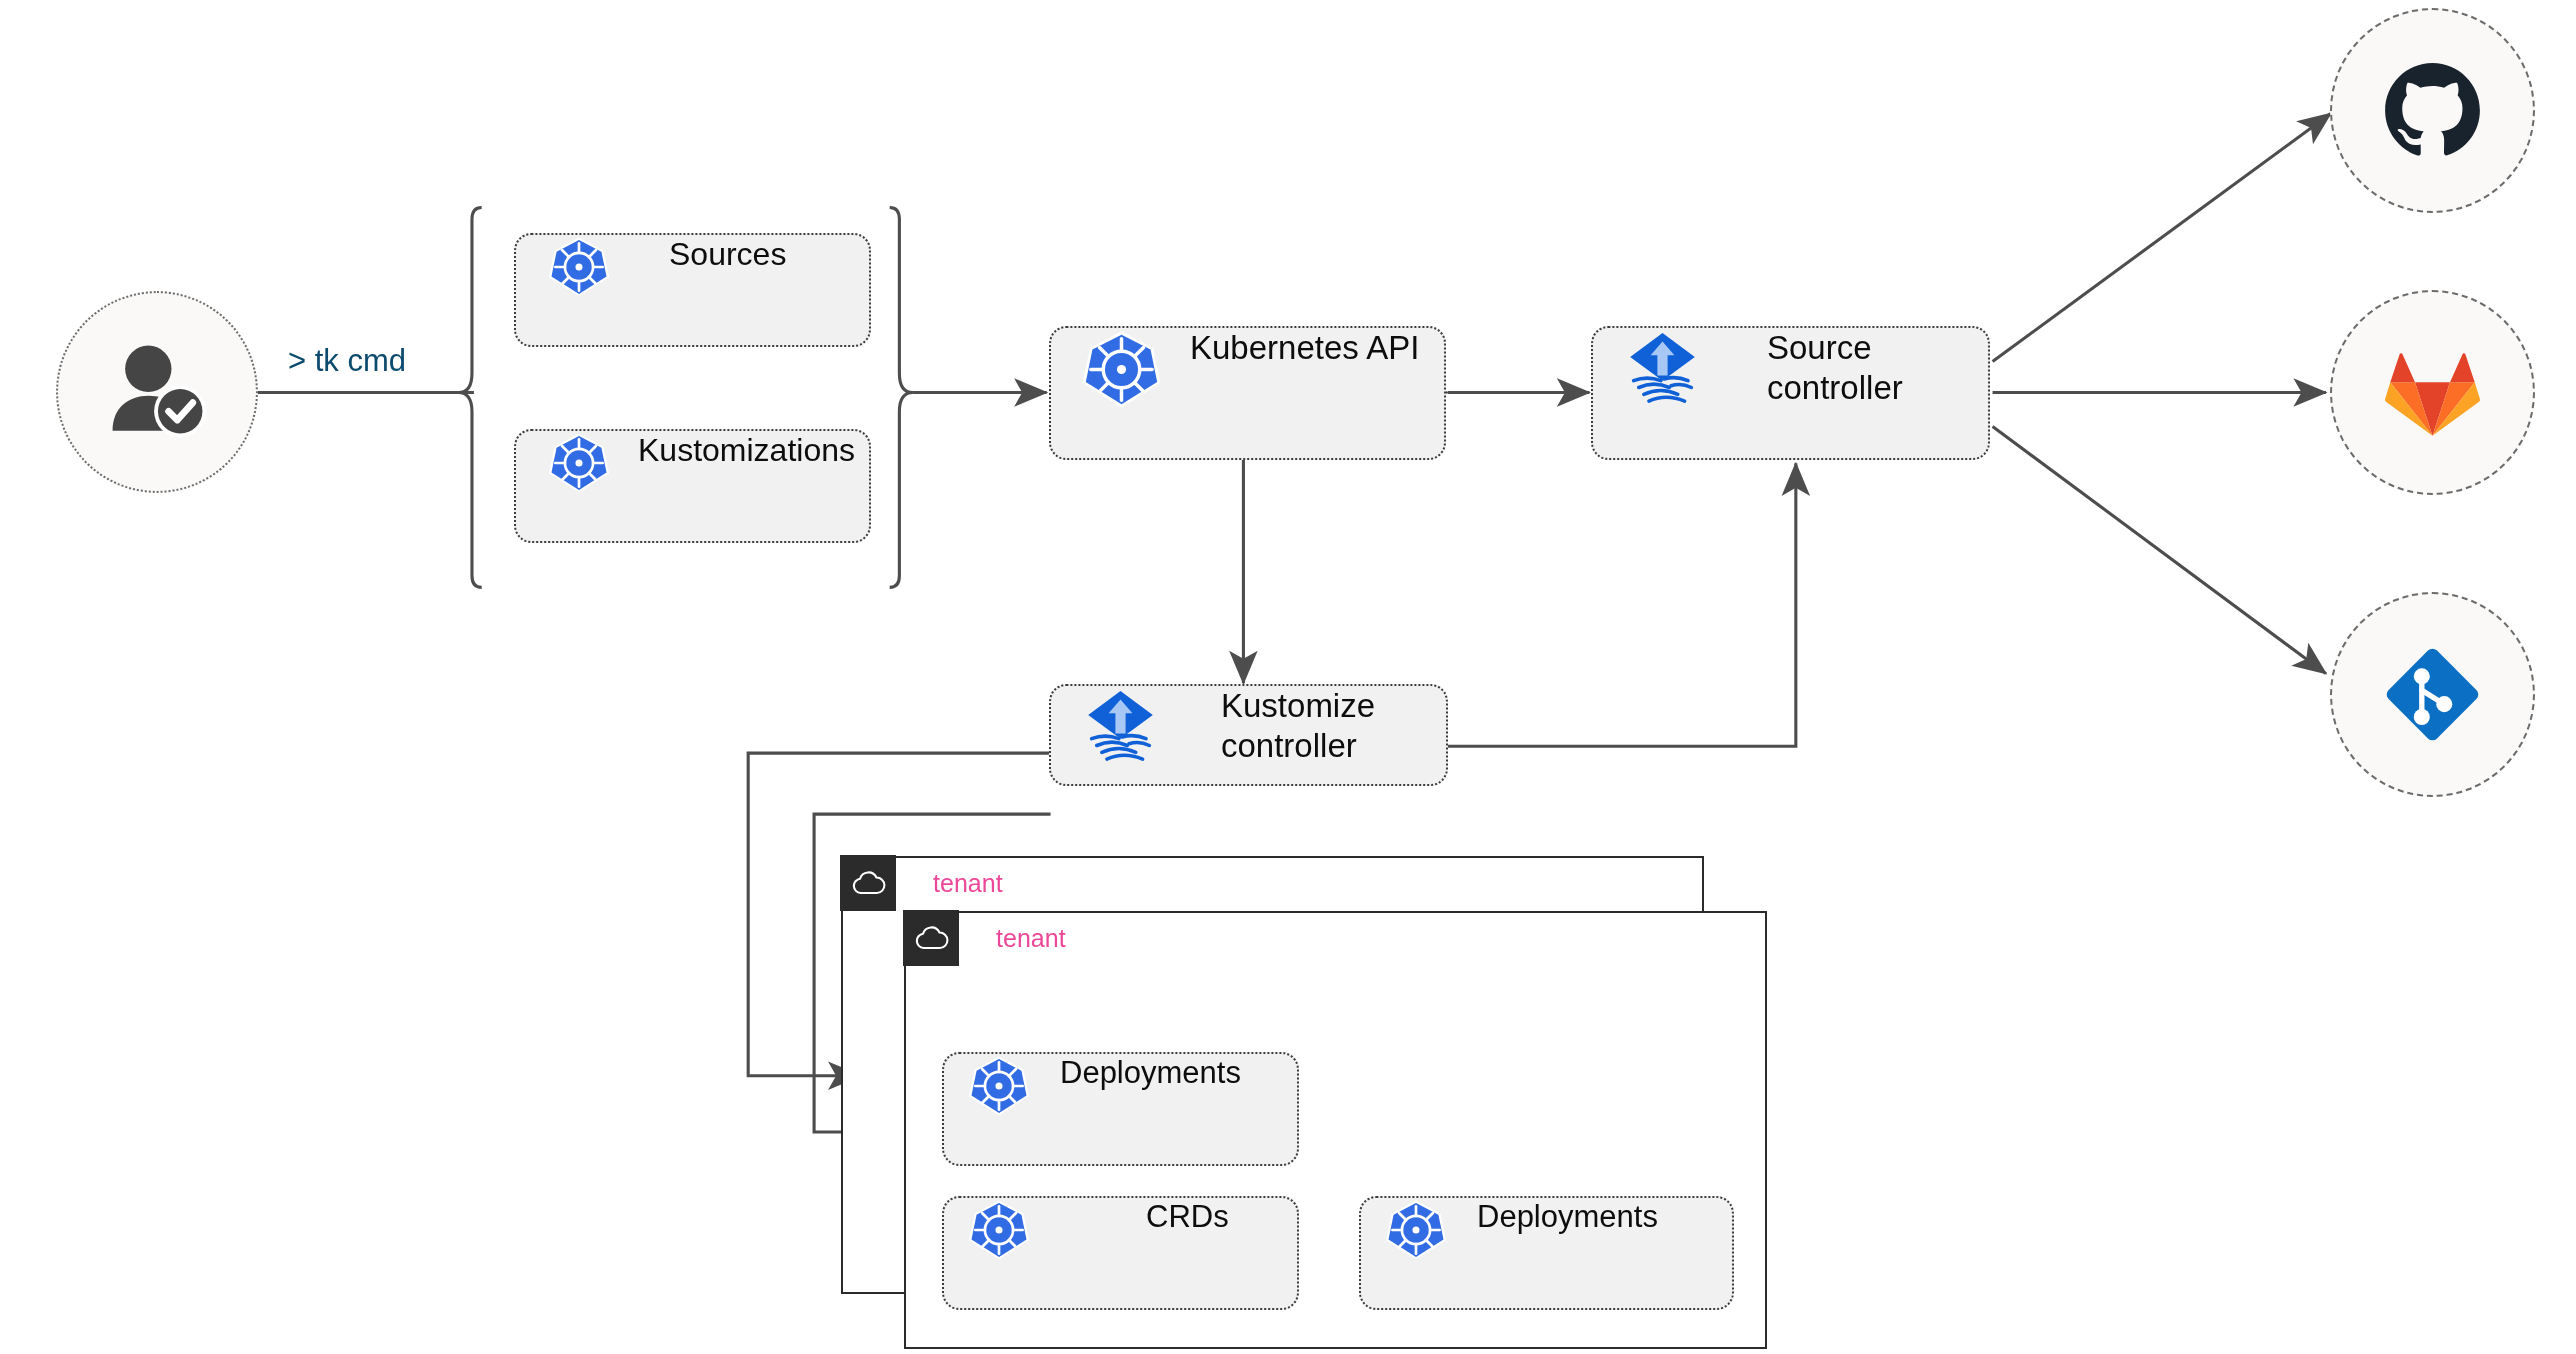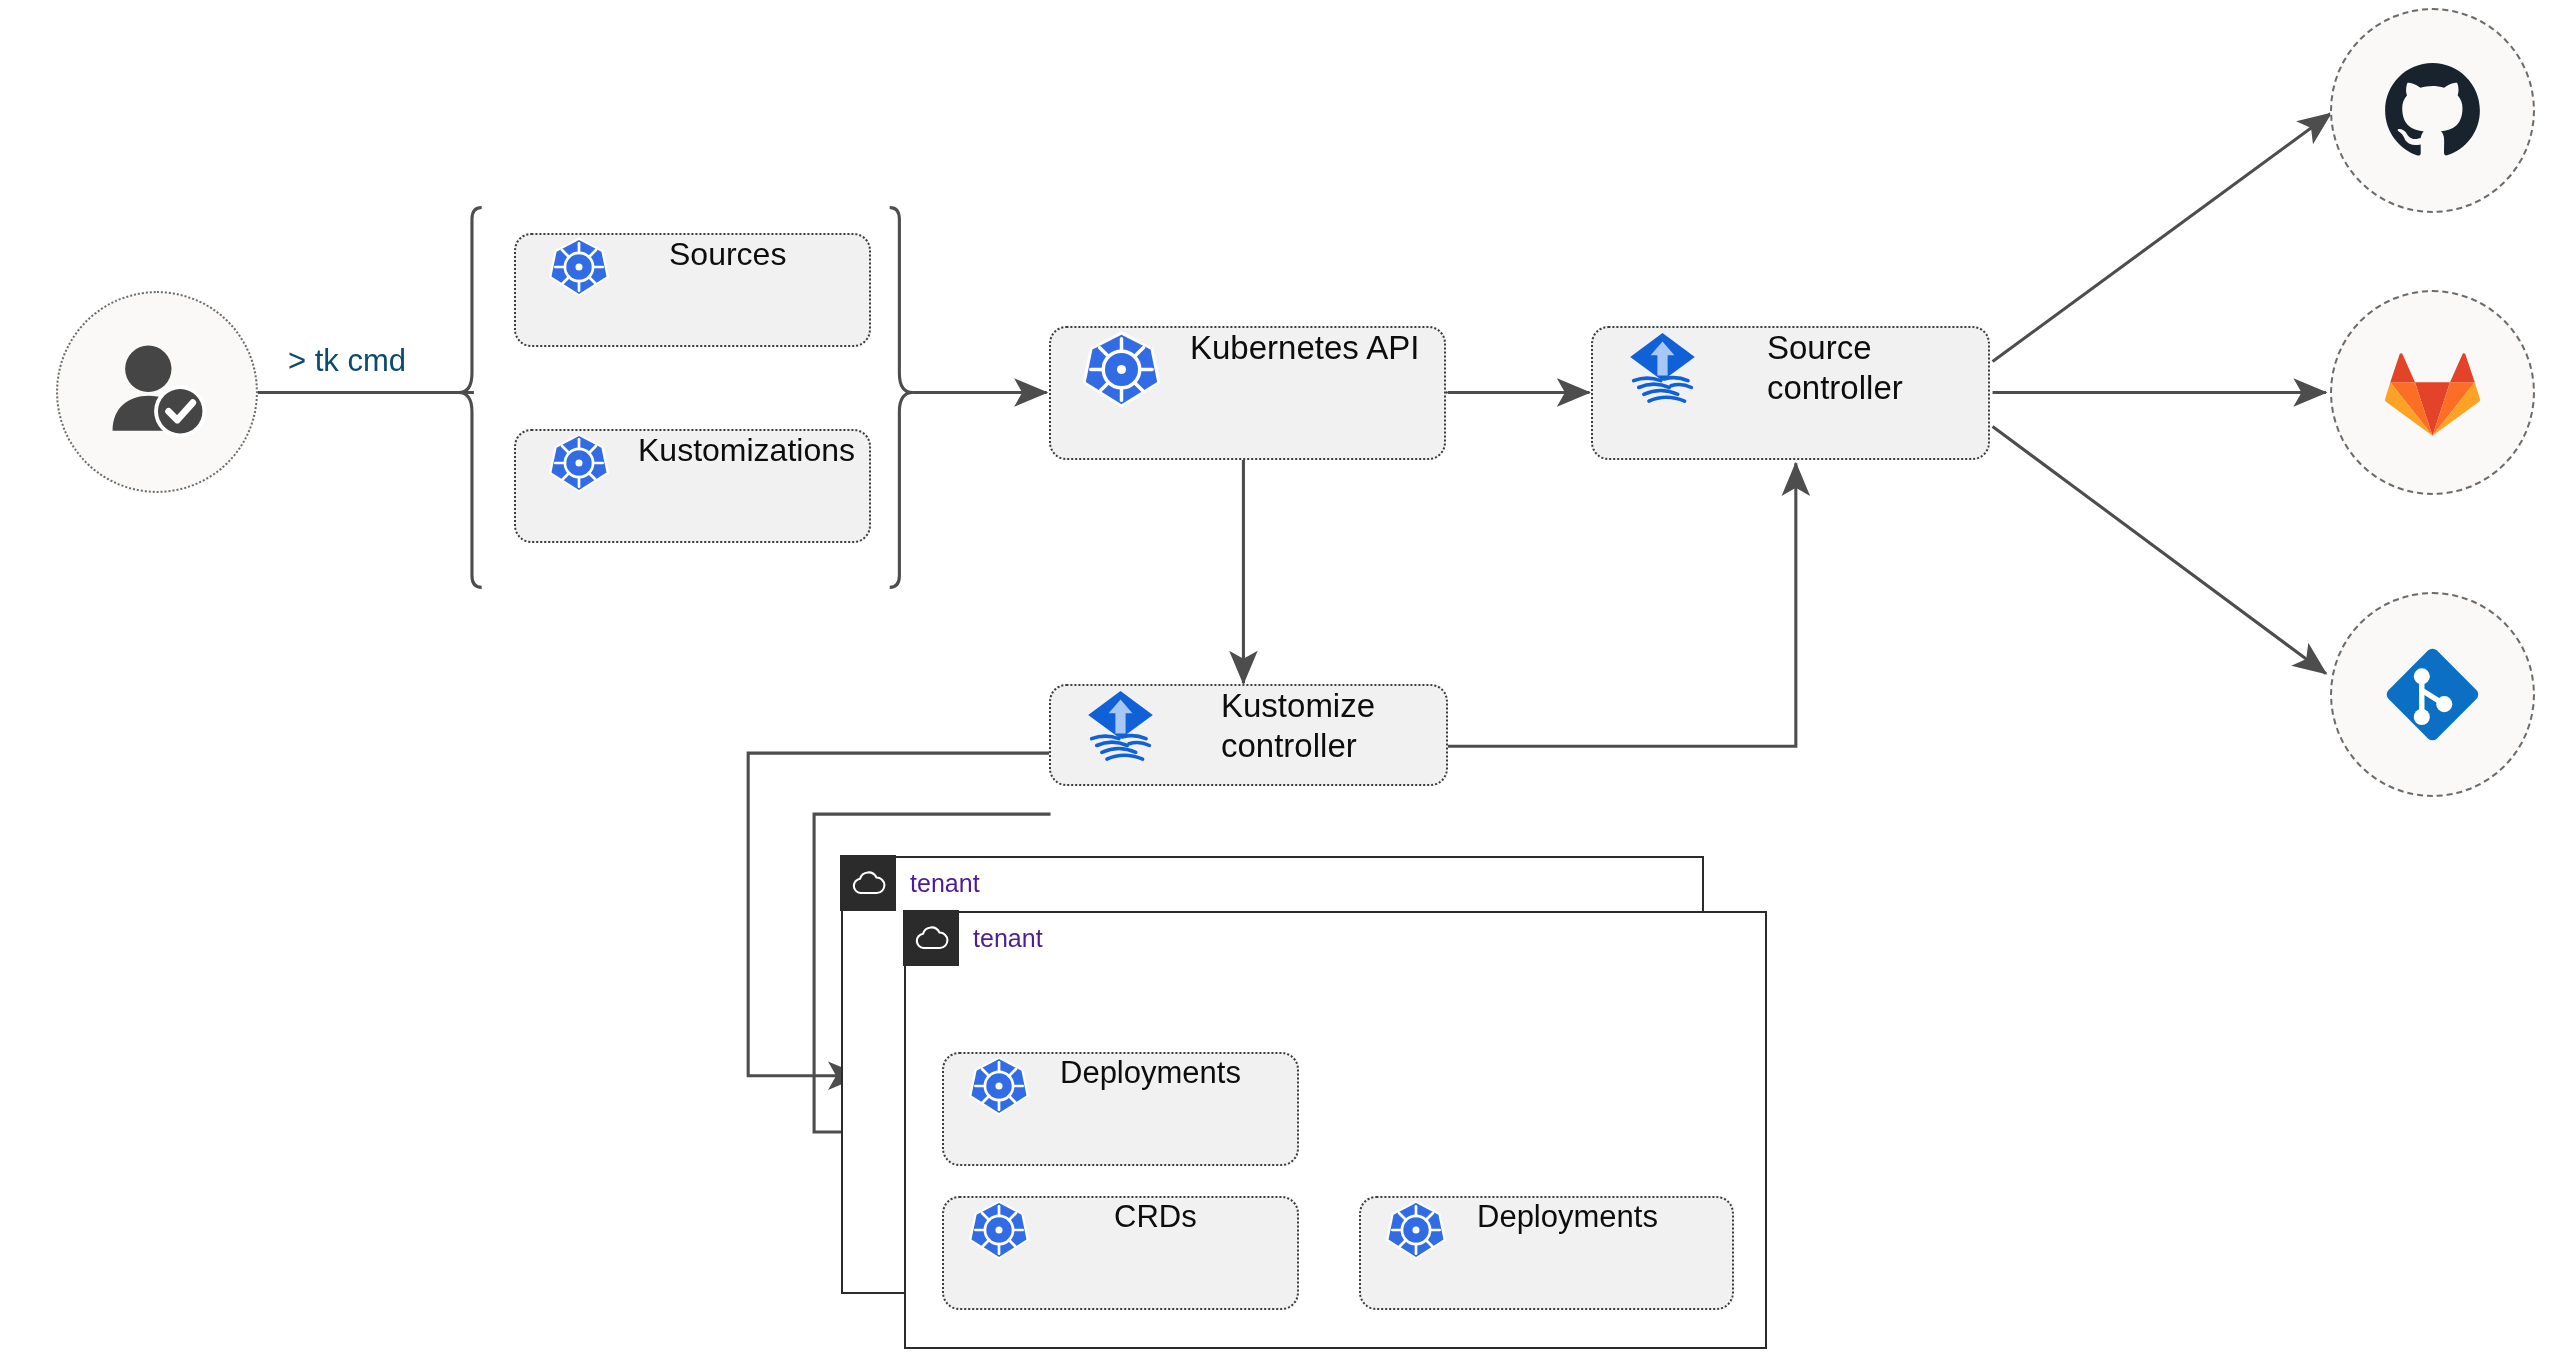--- a/index.html
+++ b/index.html
@@ -42,21 +42,21 @@
   }
   .tenant .titlebar{
     position:absolute;left:-2.9px;top:-2.9px;
     height:56px;display:flex;align-items:center;
   }
   .tenant .tbicon{
     width:56px;height:56px;background:#2b2b2b;
     display:flex;align-items:center;justify-content:center;
   }
   .tenant .tbtext{
-    margin-left:14px;font-size:25px;color:#4c1d95;line-height:56px;
+    margin-left:37px;font-size:25px;color:#ec4899;line-height:56px;
   }
 
   
   .floatlabel{position:absolute;color:#0c4a6e;white-space:nowrap;}
 </style>
 </head>
 <body>
 
 <div id="stage">
 
@@ -300,21 +300,21 @@
             <path d="M28,50 L13,50"></path>
               <path d="M72,50 L87,50"></path>
             <path d="M34.4,34.4 L23.5,23.5"></path>
               <path d="M65.6,65.6 L76.5,76.5"></path>
             <path d="M65.6,34.4 L76.5,23.5"></path>
               <path d="M34.4,65.6 L23.5,76.5"></path>
           </g>
           <circle cx="50" cy="50" r="5.5" fill="#ffffff"></circle>
         </svg>
       </span>
-      <span class="label" style="font-size:31px;margin-left:83px;">CRDs</span>
+      <span class="label" style="font-size:31px;margin-left:115px;">CRDs</span>
     </div>
 
     <div class="nodebox" style="left:453px;top:283px;width:375px;height:114px;">
       <span style="margin-left:23px;display:flex;">
         <svg width="64" height="64" viewBox="0 0 100 100">
           <polygon points="50,4 88,24 97,66 50,96 3,66 12,24" fill="#ffffff"></polygon>
           <polygon points="50,8 85,26 93,65 50,92 7,65 15,26" fill="#326ce5"></polygon>
           <g stroke="#ffffff" stroke-width="4.2" fill="none" stroke-linecap="round">
             <circle cx="50" cy="50" r="22"></circle>
             <path d="M50,28 L50,13"></path>

